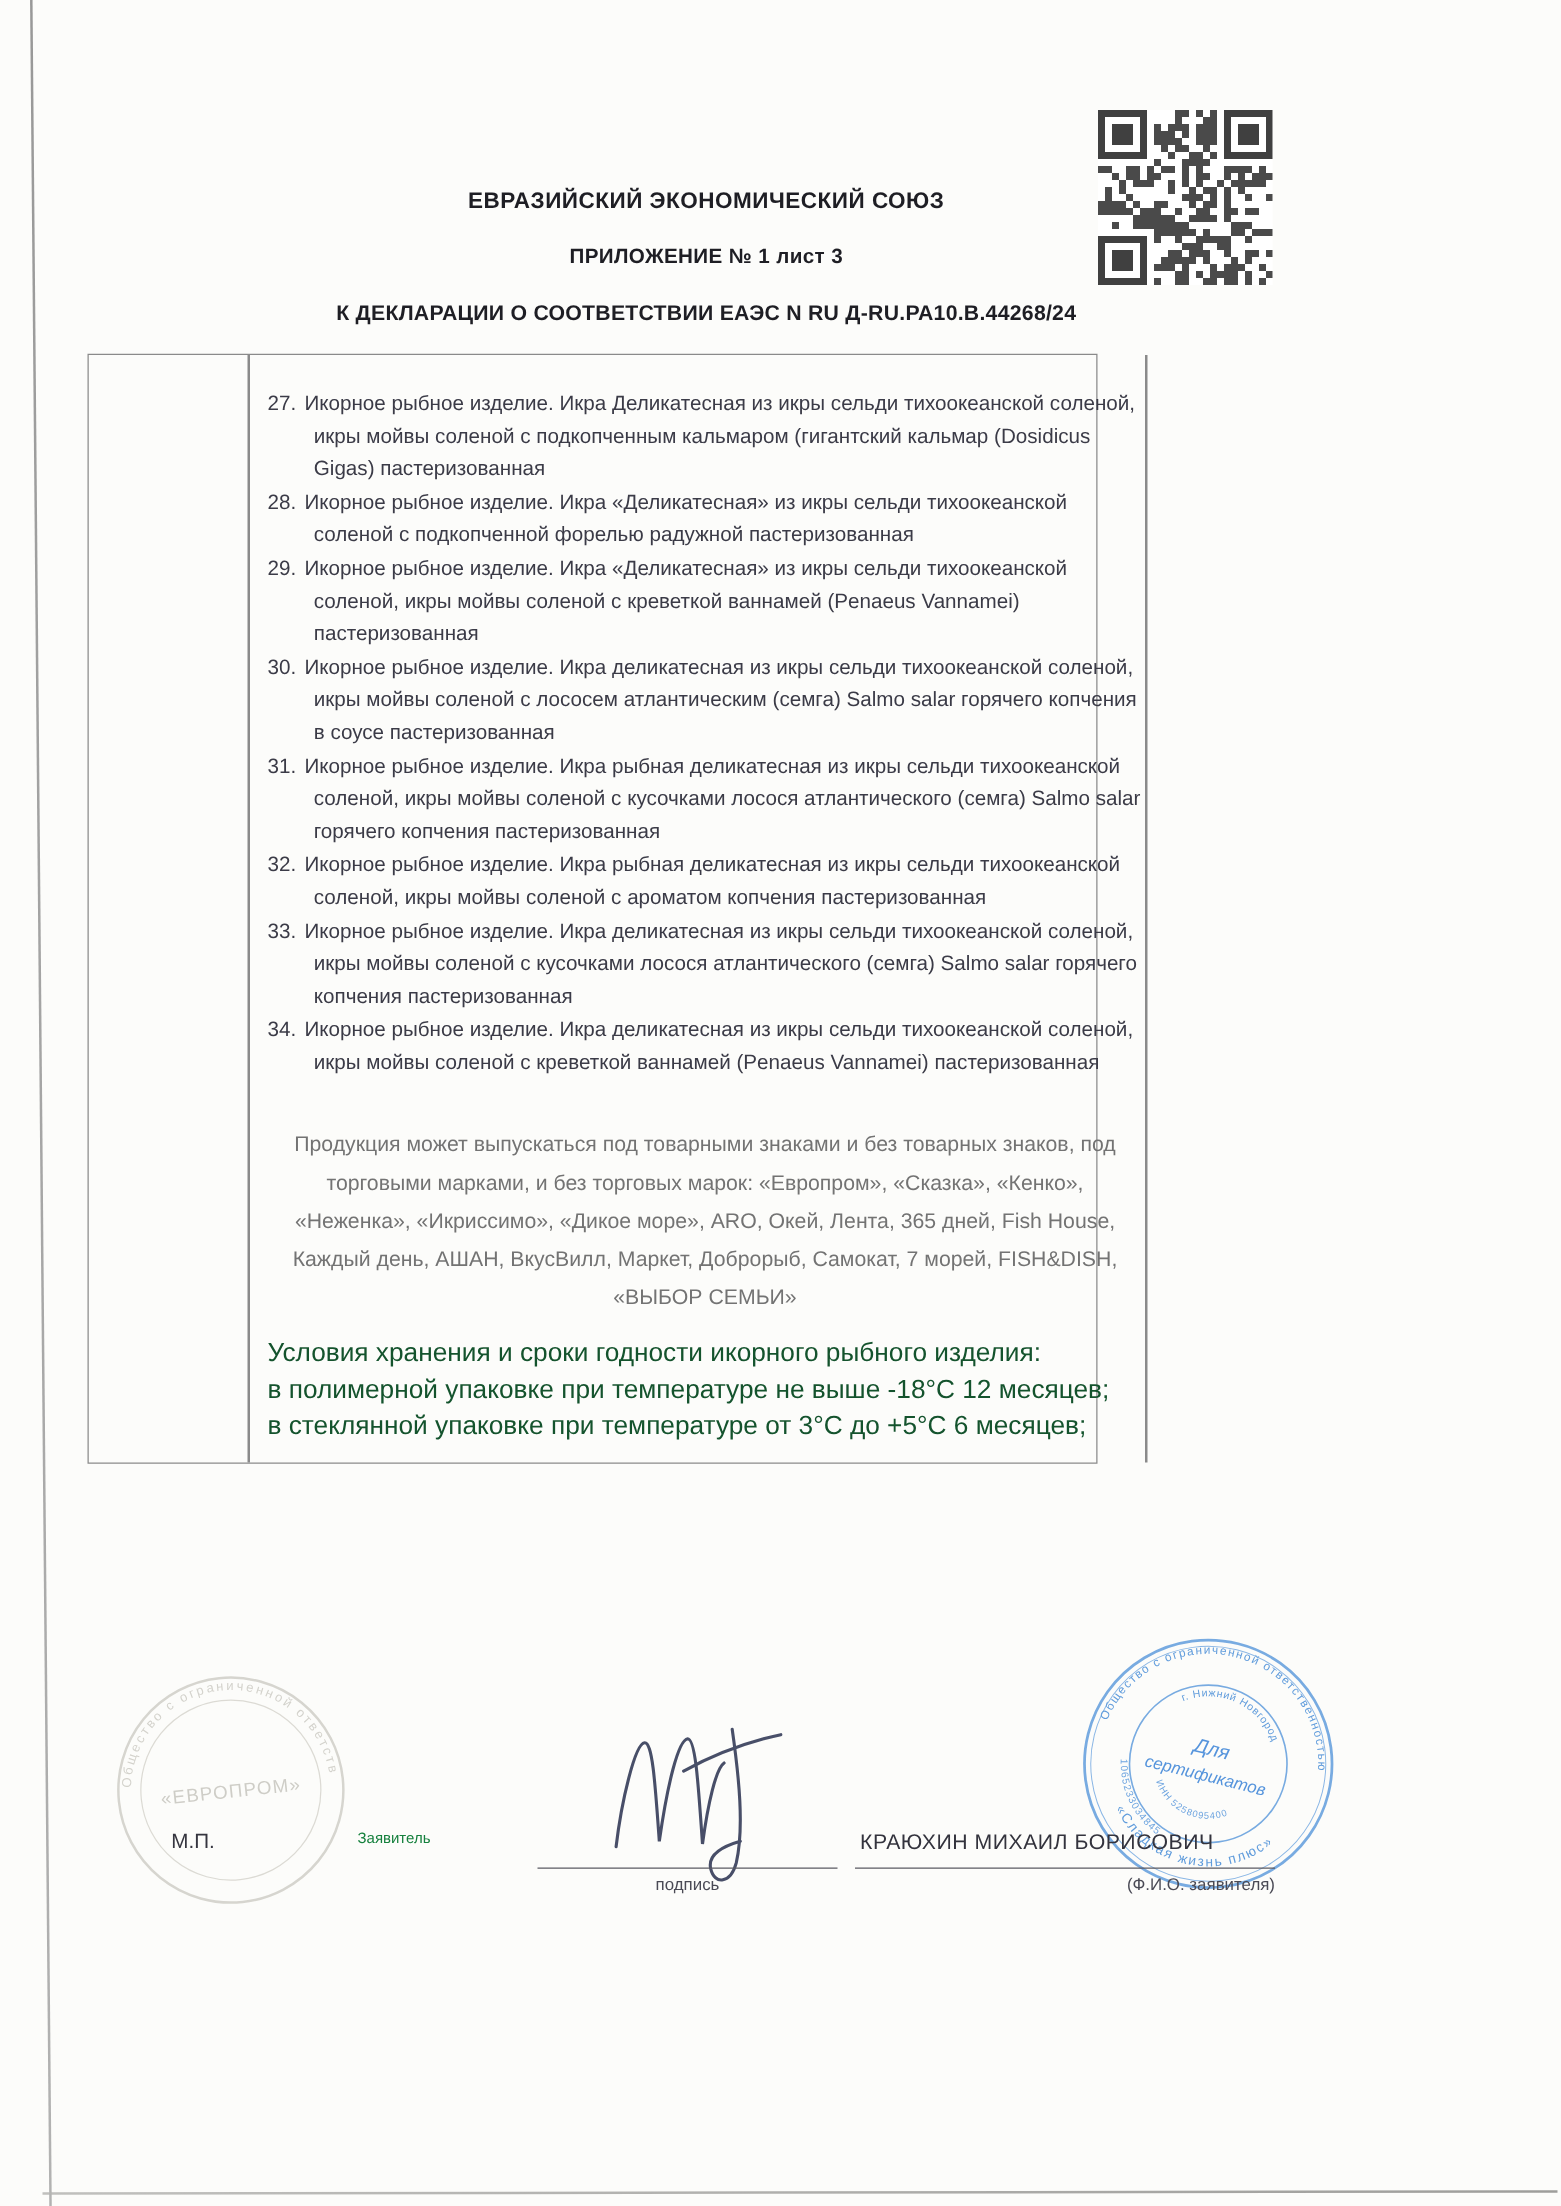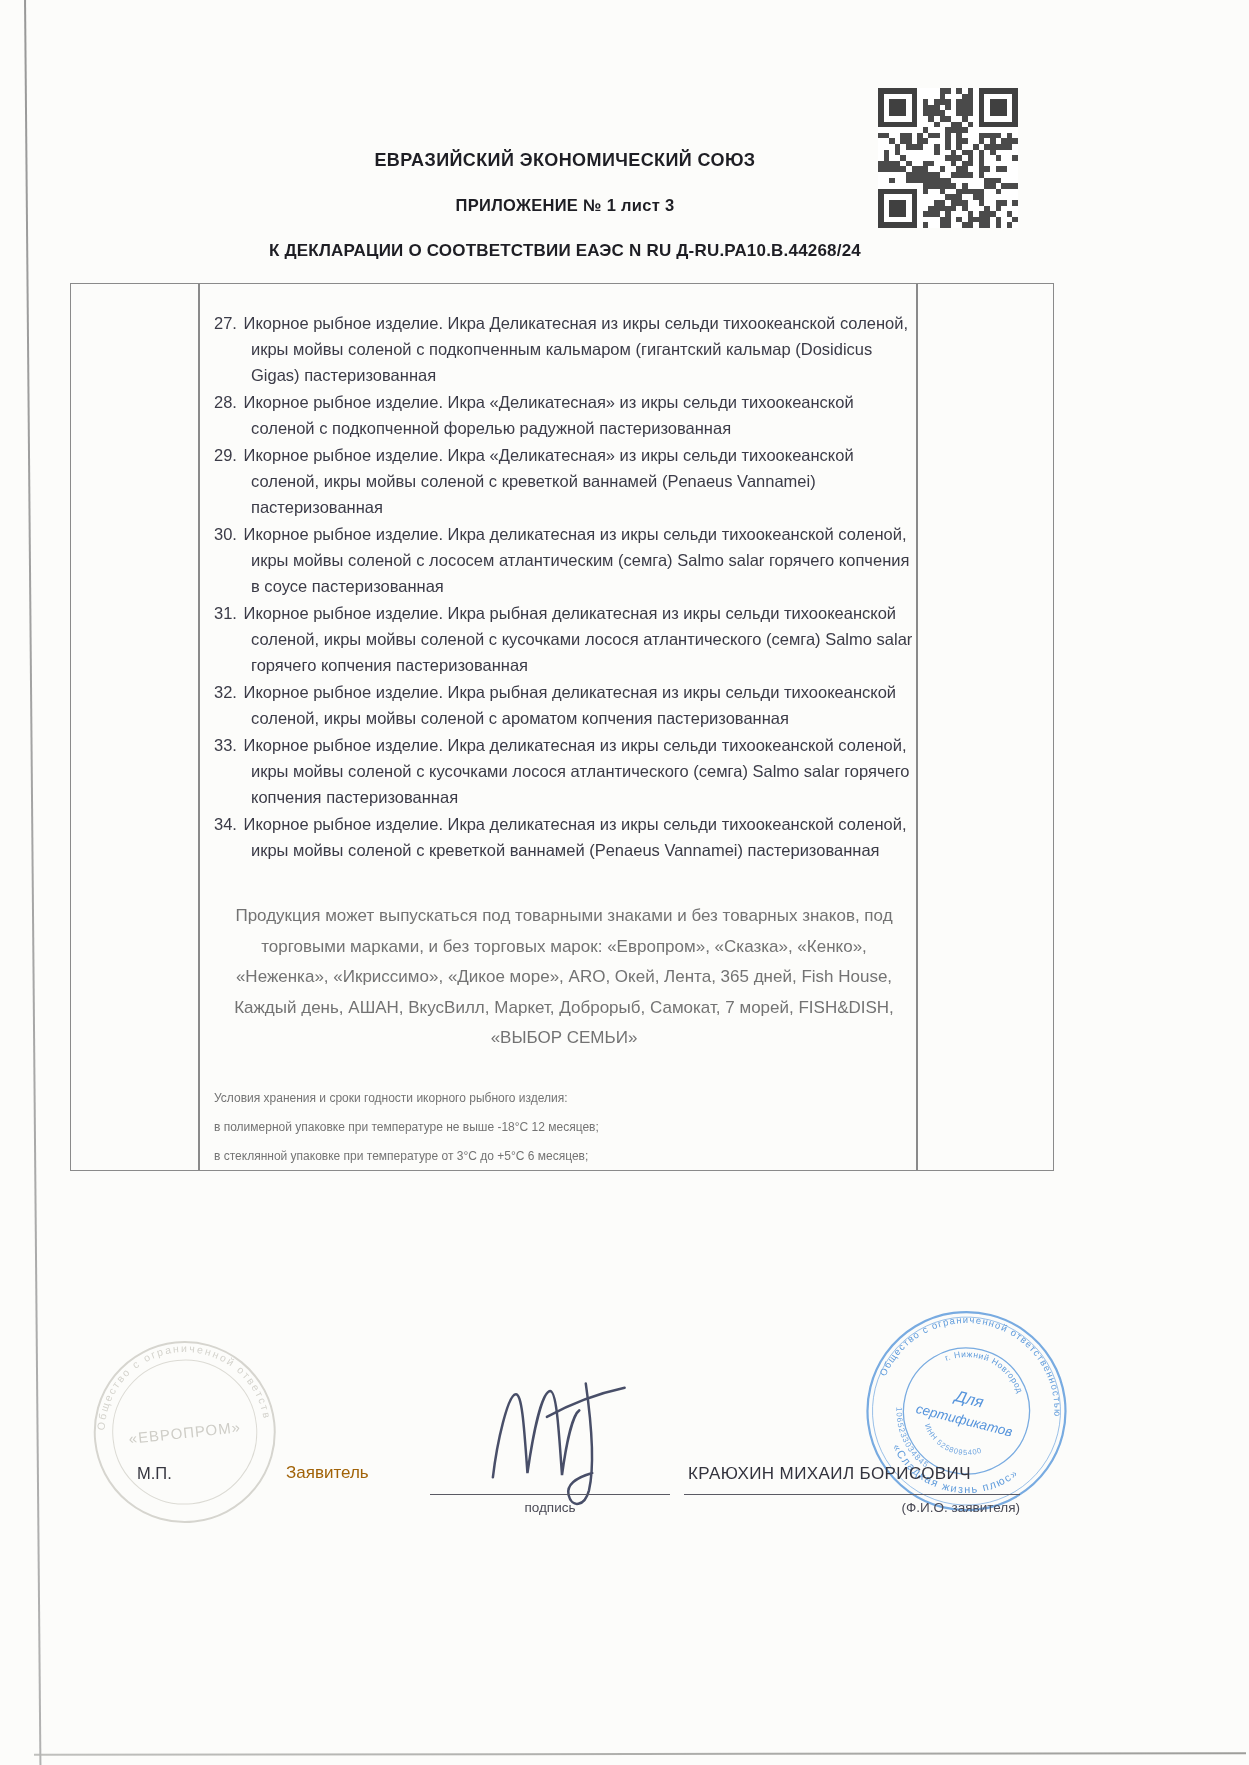--- a/index.html
+++ b/index.html
@@ -15,37 +15,37 @@
 
   
   .hdr { position:absolute; left:70px; width:990px; text-align:center; color:#1e1e24; font-weight:bold; }
   .hdr-1 { top:150px; font-size:18px; letter-spacing:.4px; }
   .hdr-2 { top:196px; font-size:16.5px; letter-spacing:.3px; }
   .hdr-3 { top:241px; font-size:17px; letter-spacing:.2px; }
 
   .qr-wrap { position:absolute; left:878px; top:88px; width:140px; height:140px; }
 
   
-  .doc-table { position:absolute; left:70px; top:283px; width:984px; height:888px;
+  .doc-table { position:absolute; left:70px; top:283px; width:808px; height:888px;
     border:1.5px solid #8a8a8a; background:transparent; }
   .vline { position:absolute; top:0; bottom:0; width:1.5px; background:#8a8a8a; }
   .vline.v1 { left:127px; } .vline.v2 { left:845px; }
 
   .main-col { position:absolute; left:143px; top:26px; width:700px; color:#3b3b47; }
 
   .product-item { font-size:16.5px; line-height:26px; padding-left:37px; text-indent:-37px; margin-bottom:1px; }
   .pnum { margin-right:2px; }
 
   .para { font-size:17px; line-height:30.5px; color:#737373; width:700px;text-align:center; }
   .para.trademarks { margin-top:38px; }
-  .storage { margin-top:30px; font-size:12px; line-height:29px; color:#737373; }
+  .storage { margin-top:14px; font-size:21px; line-height:29px; color:#14532d; }
 
   
   .mp-label        { position:absolute; left:137px; top:1464px; font-size:16.5px; color:#35353f; }
-  .applicant-label { position:absolute; left:286px; top:1463px; font-size:17px; color:#a16207; }
+  .applicant-label { position:absolute; left:286px; top:1463px; font-size:12px; color:#15803d; }
 
   .sig-svg   { position:absolute; left:462px; top:1378px; }
   .sig-line  { position:absolute; left:430px; top:1494px; width:240px; border-top:1.5px solid #5a5a63; }
   .sig-cap   { position:absolute; left:430px; top:1500px; width:240px; text-align:center; font-size:13.5px; color:#4a4a55; }
 
   .fio-name  { position:absolute; left:688px; top:1464px; width:334px; font-size:17px; letter-spacing:.4px; color:#33333d; }
   .fio-line  { position:absolute; left:684px; top:1494px; width:336px; border-top:1.5px solid #5a5a63; }
   .fio-cap   { position:absolute; left:684px; top:1500px; width:336px; text-align:right; font-size:13.5px; color:#4a4a55; }
 
   .stamp-left  { position:absolute; left:88px;  top:1330px; opacity:.55; transform:rotate(-6deg); }

